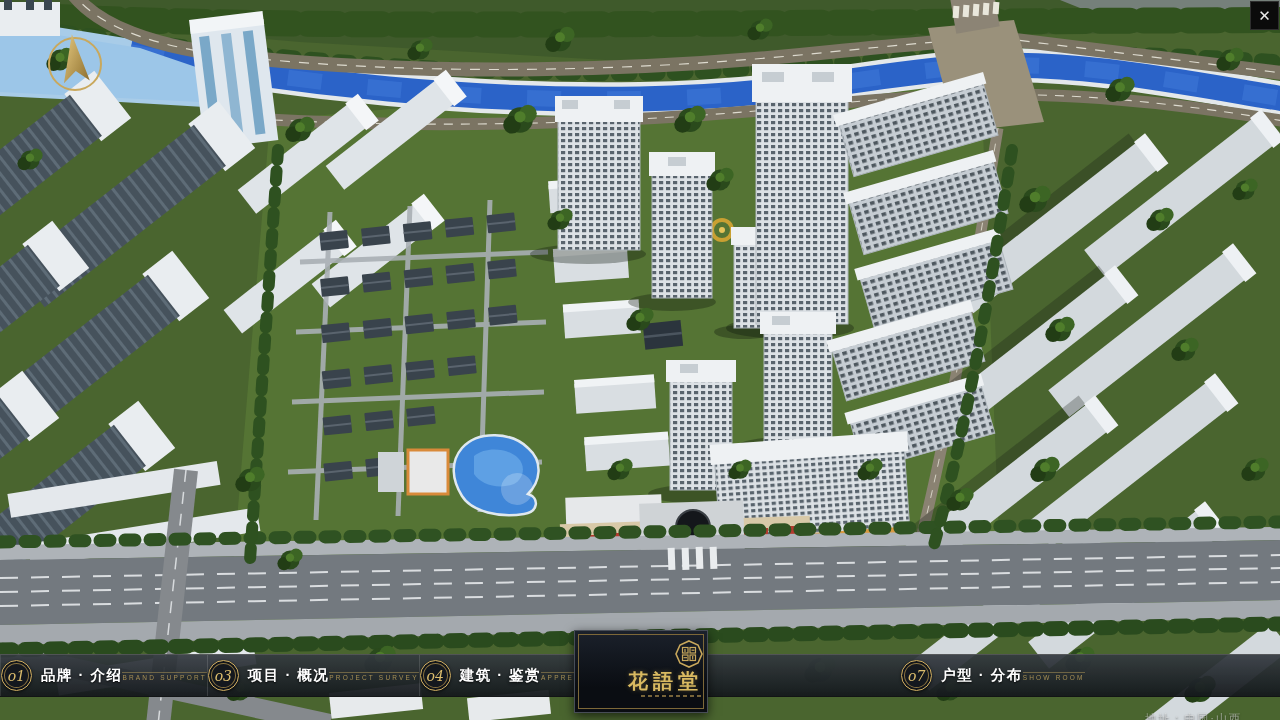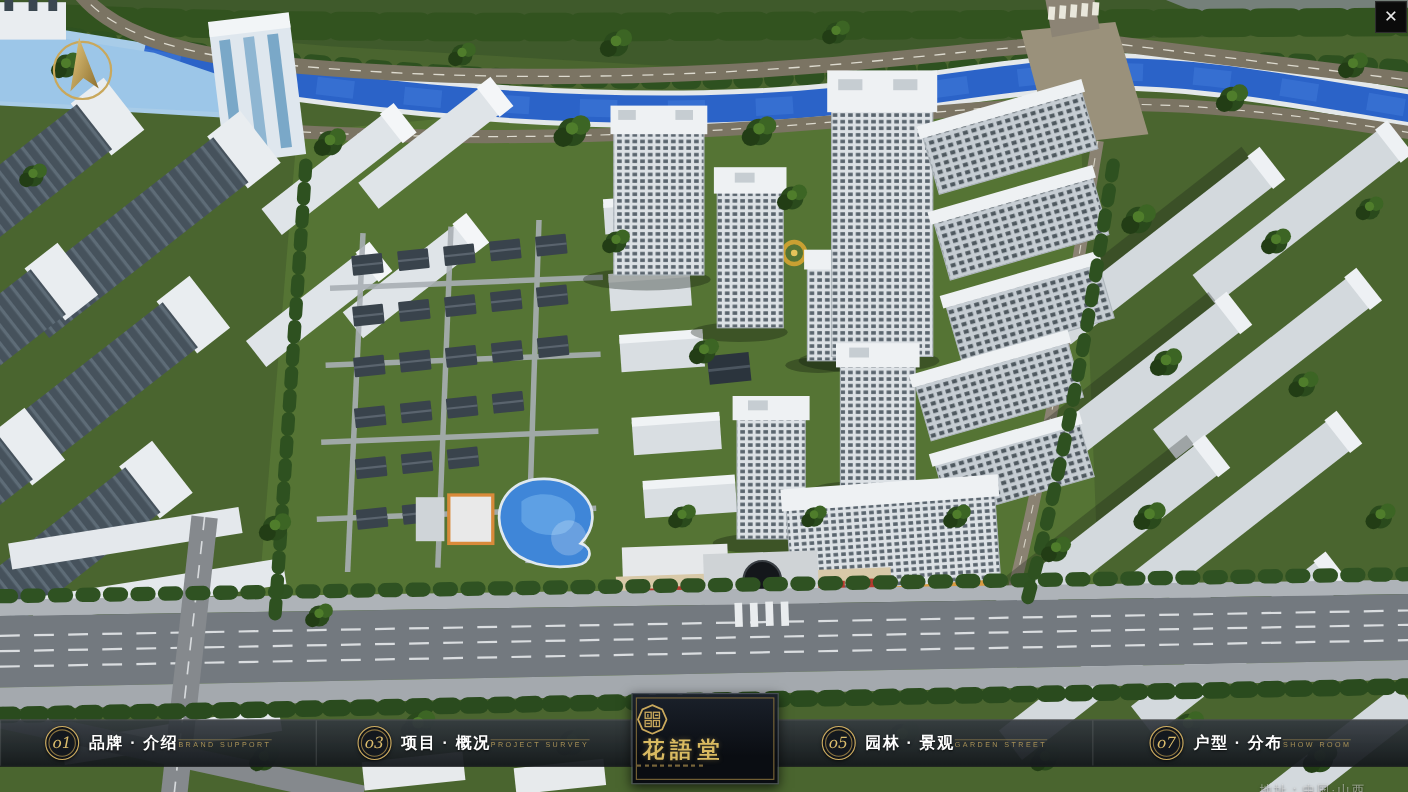--- a/index.html
+++ b/index.html
@@ -56,21 +56,21 @@
 
   
   .logo-panel{
     position:absolute;left:574px;top:630px;width:132px;height:81px;z-index:6;
     background:linear-gradient(180deg,#1b212b 0%,#0a0d12 70%);
     border:1px solid #474d56;box-shadow:0 3px 10px rgba(0,0,0,.65);
     display:flex;align-items:center;justify-content:center;cursor:pointer;
   }
   .logo-frame{
     position:absolute;inset:3px;border:1px solid #7d6838;
-    display:flex;flex-direction:column;align-items:flex-start;justify-content:flex-start;
+    display:flex;flex-direction:column;align-items:flex-end;justify-content:flex-start;
     padding-top:5px;box-sizing:border-box;
   }
   .logo-title{
     margin-top:2px;color:#d9ba61;font-family:"DejaVu Serif", serif;font-weight:bold;
     font-size:20px;letter-spacing:5px;text-indent:5px;line-height:1.1;
     text-shadow:0 0 5px rgba(217,186,97,.35);
   }
   .logo-subline{
     margin-top:3px;width:62px;height:2px;opacity:.85;
     background:repeating-linear-gradient(90deg,#8a7340 0 4px,transparent 4px 7px);
@@ -491,32 +491,32 @@
           <div class="nav-sub">BRAND SUPPORT</div>
         </div>
       </div>
       <div class="nav-item">
         <div class="badge">o3</div>
         <div class="nav-text">
           <div class="nav-label">项目 · 概况</div>
           <div class="nav-sub">PROJECT SURVEY</div>
         </div>
       </div>
-    </div>
-
-    <div class="nav-spacer"></div>
-
-    <div class="nav-group right">
       <div class="nav-item">
-        <div class="badge">o5</div>
+        <div class="badge">o4</div>
         <div class="nav-text">
-          <div class="nav-label">园林 · 景观</div>
-          <div class="nav-sub">GARDEN STREET</div>
+          <div class="nav-label">建筑 · 鉴赏</div>
+          <div class="nav-sub">APPRECIATION</div>
         </div>
       </div>
+    </div>
+
+    <div class="nav-spacer"></div>
+
+    <div class="nav-group right">
       <div class="nav-item">
         <div class="badge">o7</div>
         <div class="nav-text">
           <div class="nav-label">户型 · 分布</div>
           <div class="nav-sub">SHOW ROOM</div>
         </div>
       </div>
     </div>
   </div>
 

